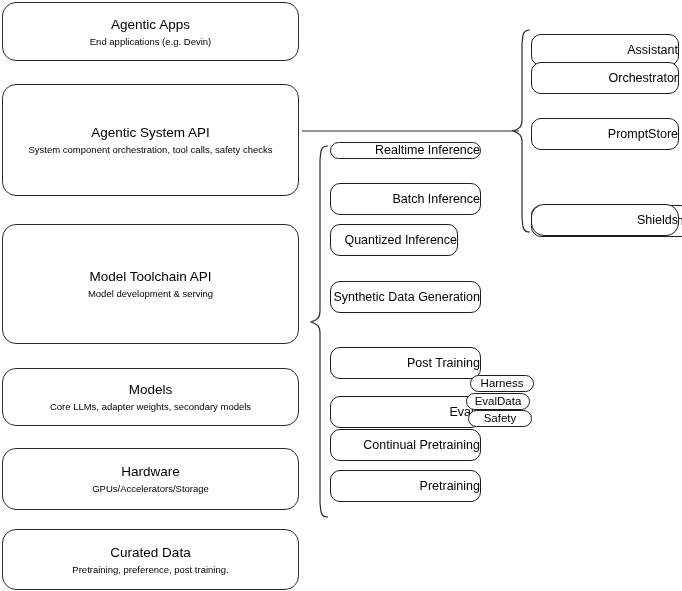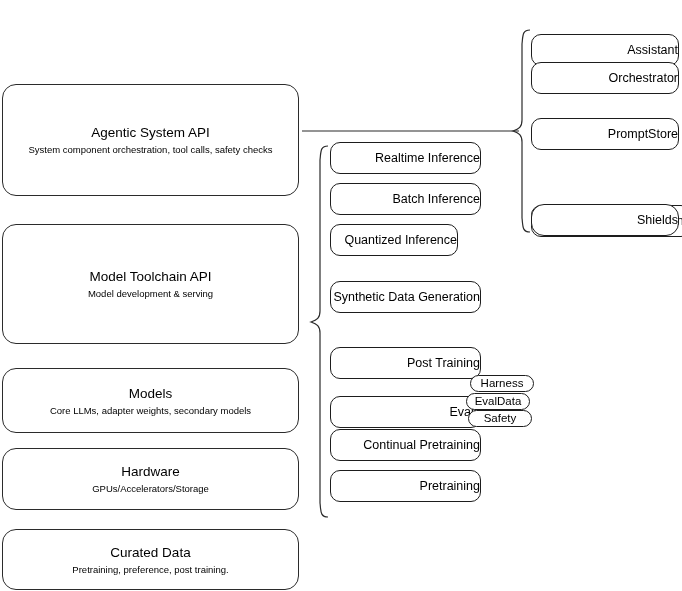--- a/index.html
+++ b/index.html
@@ -105,47 +105,51 @@
 
     <path d="M 328 146
              C 320 146, 321 152, 320 160
              L 320 311
              C 320 318, 317 320, 311 322
              C 317 324, 320 326, 320 333
              L 320 503
              C 321 511, 320 517, 328 517"></path>
   </svg>
 
+  <div class="layer-box" style="left:2px; top:2px; width:297px; height:59px;">
+    <div class="layer-title">Agentic Apps</div>
+    <div class="layer-sub">End applications (e.g. Devin)</div>
+  </div>
 
   <div class="layer-box" style="left:2px; top:84px; width:297px; height:112px;">
     <div class="layer-title">Agentic System API</div>
     <div class="layer-sub">System component orchestration, tool calls, safety checks</div>
   </div>
 
   <div class="layer-box" style="left:2px; top:224px; width:297px; height:120px;">
     <div class="layer-title">Model Toolchain API</div>
     <div class="layer-sub">Model development &amp; serving</div>
   </div>
 
-  <div class="layer-box" style="left:2px; top:368px; width:297px; height:65px;">
+  <div class="layer-box" style="left:2px; top:368px; width:297px; height:58px;">
     <div class="layer-title">Models</div>
     <div class="layer-sub">Core LLMs, adapter weights, secondary models</div>
   </div>
 
   <div class="layer-box" style="left:2px; top:448px; width:297px; height:62px;">
     <div class="layer-title">Hardware</div>
     <div class="layer-sub">GPUs/Accelerators/Storage</div>
   </div>
 
   <div class="layer-box" style="left:2px; top:529px; width:297px; height:61px;">
     <div class="layer-title">Curated Data</div>
     <div class="layer-sub">Pretraining, preference, post training.</div>
   </div>
 
-  <div class="pill-box" style="left:330px; top:142px; width:151px; height:32px;">
+  <div class="pill-box" style="left:330px; top:142px; width:151px; height:17px;">
     <span>Realtime Inference</span>
   </div>
   <div class="pill-box" style="left:330px; top:183px; width:151px; height:32px;">
     <span>Batch Inference</span>
   </div>
   <div class="pill-box" style="left:330px; top:224px; width:128px; height:32px;">
     <span>Quantized Inference</span>
   </div>
   <div class="pill-box" style="left:330px; top:265px; width:151px; height:32px;margin-top:16px;">
     <span>Synthetic Data Generation</span>

